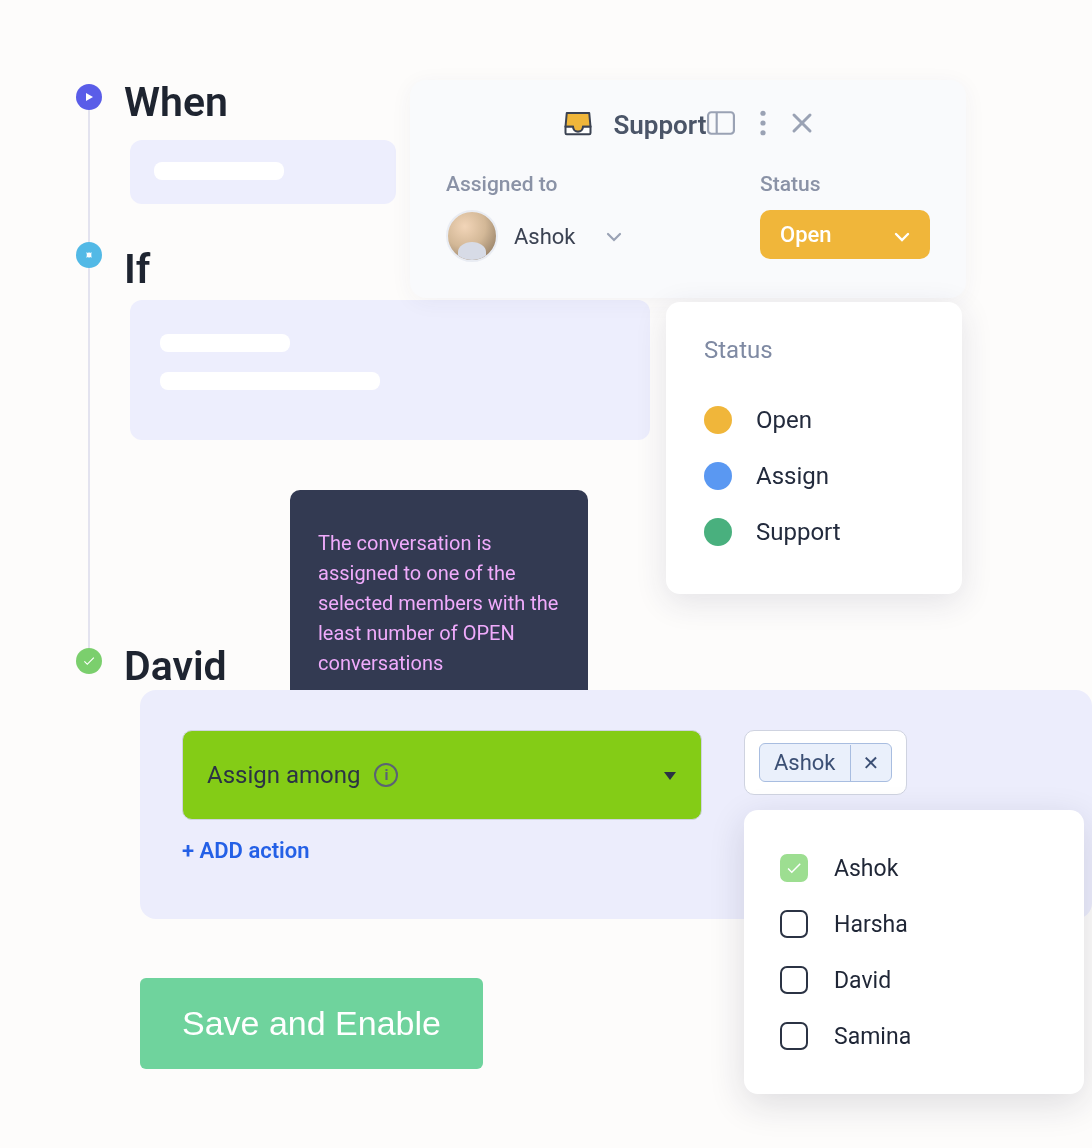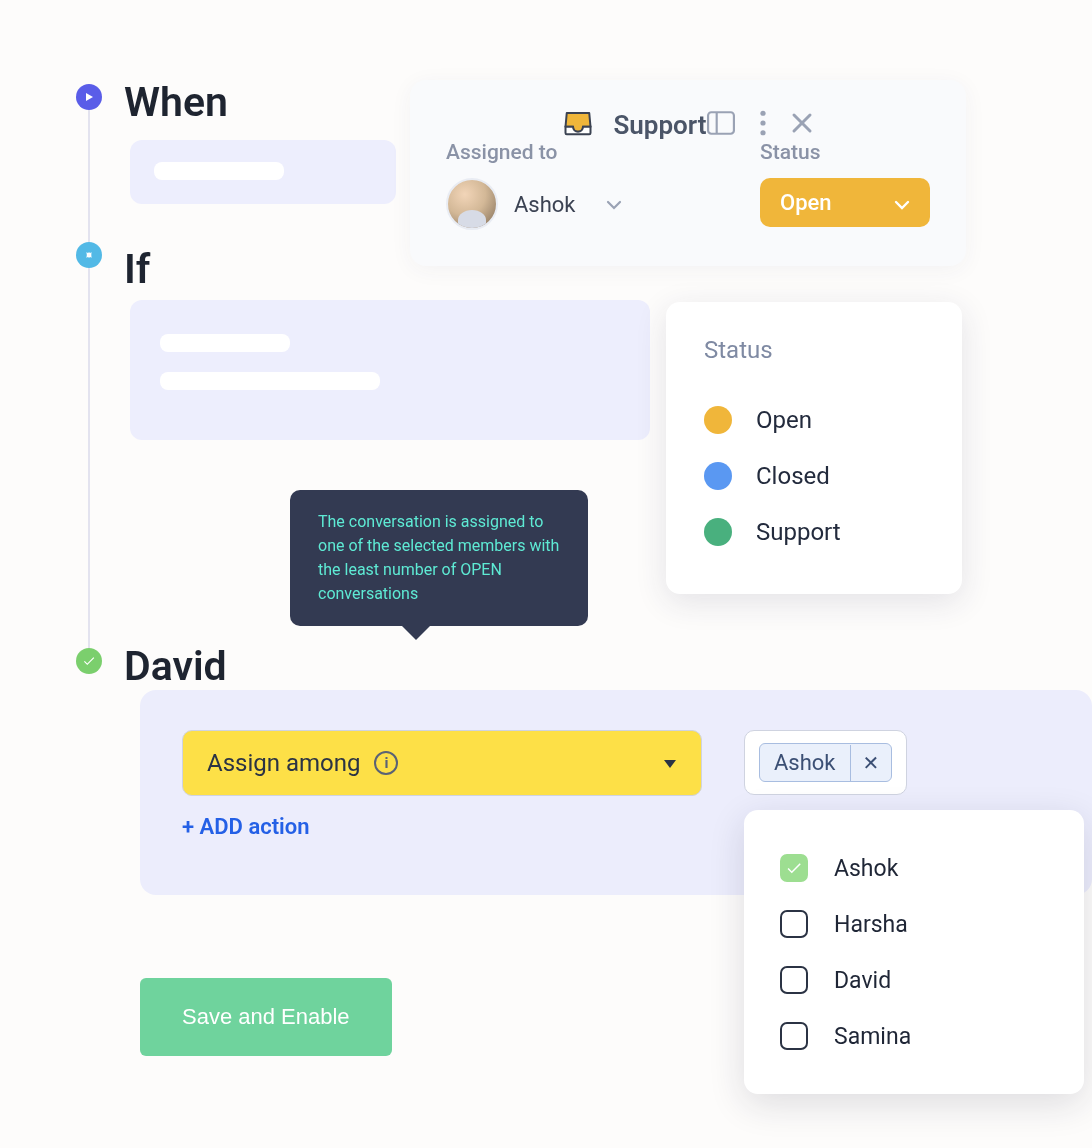--- a/index.html
+++ b/index.html
@@ -48,21 +48,21 @@
     background: #f9fafc;
     border-radius: 16px;
     padding: 30px 36px 36px 36px;
     box-shadow: 0 4px 22px rgba(50,50,90,0.05);
   }
   .sp-header { display:flex; align-items:center; justify-content:center; }
   .sp-left { display:flex; align-items:center; gap: 20px; }
   .sp-title { font-size: 26px; font-weight: 600; color: #4b5568; }
   .sp-right { display:flex; align-items:center; gap: 24px; color: #9aa2b4; }
   .sp-right .ic { cursor: pointer; }
-  .sp-body { display:flex; gap: 68px; }
+  .sp-body { display:flex; gap: 68px; margin-top: 32px; }
   .sp-col { display:flex; flex-direction:column; gap: 14px; }
   .sp-label { font-size: 21px; color: #8a92a6; font-weight: 500; }
   .sp-assigned-row { display:flex; align-items:center; gap: 16px; }
   .avatar {
     width: 52px; height: 52px; border-radius: 50%;
     background: radial-gradient(circle at 35% 30%, #f2d5b8 0%, #d3b897 45%, #7d6a55 100%);
     border: 2px solid #e9ecf3;
     position: relative; overflow: hidden;
   }
   .avatar::after{ content:""; position:absolute; bottom:-2px; left:10px; right:10px; height:20px; background:#d7dbe6; border-radius:50% 50% 0 0; }
@@ -80,41 +80,41 @@
     box-shadow: 0 8px 32px rgba(40,40,80,0.12);
     padding: 34px 38px;
   }
   .sdd-title { font-size:24px; color:#7f8aa3; margin-bottom: 28px; }
   .sdd-item { display:flex; align-items:center; gap:24px; font-size:24px; color:#232b3d; padding:14px 0; cursor:pointer; }
   .dot { width:28px; height:28px; border-radius:50%; }
 
   
   .tooltip {
     position:absolute; left: 290px; top: 490px;
-    width: 298px; background:#333a52; color:#5eead4;
-    border-radius:10px; padding: 20px 28px;
-    font-size:16px; line-height:1.5;
+    width: 298px; background:#333a52; color:#f0abfc;
+    border-radius:10px; padding: 38px 28px;
+    font-size:20px; line-height:1.5;
   }
   .tooltip::after {
     content:""; position:absolute; left:110px; bottom:-14px;
     border-left:16px solid transparent;
     border-right:16px solid transparent;
     border-top:16px solid #333a52;
   }
 
   
   .then-card {
     position:absolute; left:140px; top:690px;
     width: 952px; background:#ecedfc; border-radius:16px;
     padding: 40px 42px 56px 42px;
   }
   .assign-select {
-    background:#fde047; border:1.5px solid #cfd3e0; border-radius:10px;
+    background:#84cc16; border:1.5px solid #cfd3e0; border-radius:10px;
     display:flex; align-items:center; justify-content:space-between;
-    padding: 18px 24px; width: 520px; cursor:pointer;
+    padding: 30px 24px; width: 520px; cursor:pointer;
   }
   .as-left { display:flex; align-items:center; gap:14px; font-size:24px; color:#2b3344; }
   .as-info { width:24px; height:24px; border:2px solid #5a6275; border-radius:50%; display:flex; align-items:center; justify-content:center; font-size:15px; color:#5a6275; font-weight:700; }
   .add-action { margin-top: 18px; font-size:22px; color:#2460e6; font-weight:600; cursor:pointer; }
 
   .chip-box {
     position:absolute; left:744px; top:730px;
     background:#fff; border:1.5px solid #cfd3e0; border-radius:10px;
     padding: 12px 14px; display:flex; align-items:center; gap:10px;
   }
@@ -135,21 +135,21 @@
   .cb {
     width:28px; height:28px; border:2.5px solid #2b3344; border-radius:7px;
     display:flex; align-items:center; justify-content:center;
   }
   .cb.checked { background:#9dde91; border-color:#9dde91; }
   .cb.checked svg { display:block; }
   .cb svg { display:none; }
 
   .save-btn {
     position:absolute; left:140px; top:978px;
-    background:#6fd39d; color:#fff; font-size:22px; font-weight:500;
+    background:#6fd39d; color:#fff; font-size:34px; font-weight:500;
     padding: 26px 42px; border:none; border-radius:6px; cursor:pointer;
   }
 </style>
 </head>
 <body>
 
 <div class="timeline"></div>
 
 <div class="node" style="top:84px;background:#5a5de8">
   <svg width="12" height="12" viewBox="0 0 12 12">
@@ -243,21 +243,21 @@
 </div>
 
 <div class="status-dd">
   <div class="sdd-title">Status</div>
   <div class="sdd-item">
     <div class="dot" style="background:#f0b63a"></div>
     <span>Open</span>
   </div>
   <div class="sdd-item">
     <div class="dot" style="background:#5a98f2"></div>
-    <span>Closed</span>
+    <span>Assign</span>
   </div>
   <div class="sdd-item">
     <div class="dot" style="background:#49b07e"></div>
     <span>Support</span>
   </div>
 </div>
 
 <div class="tooltip">The conversation is assigned to one of the selected members with the least number of OPEN conversations</div>
 
 <div class="then-card">

